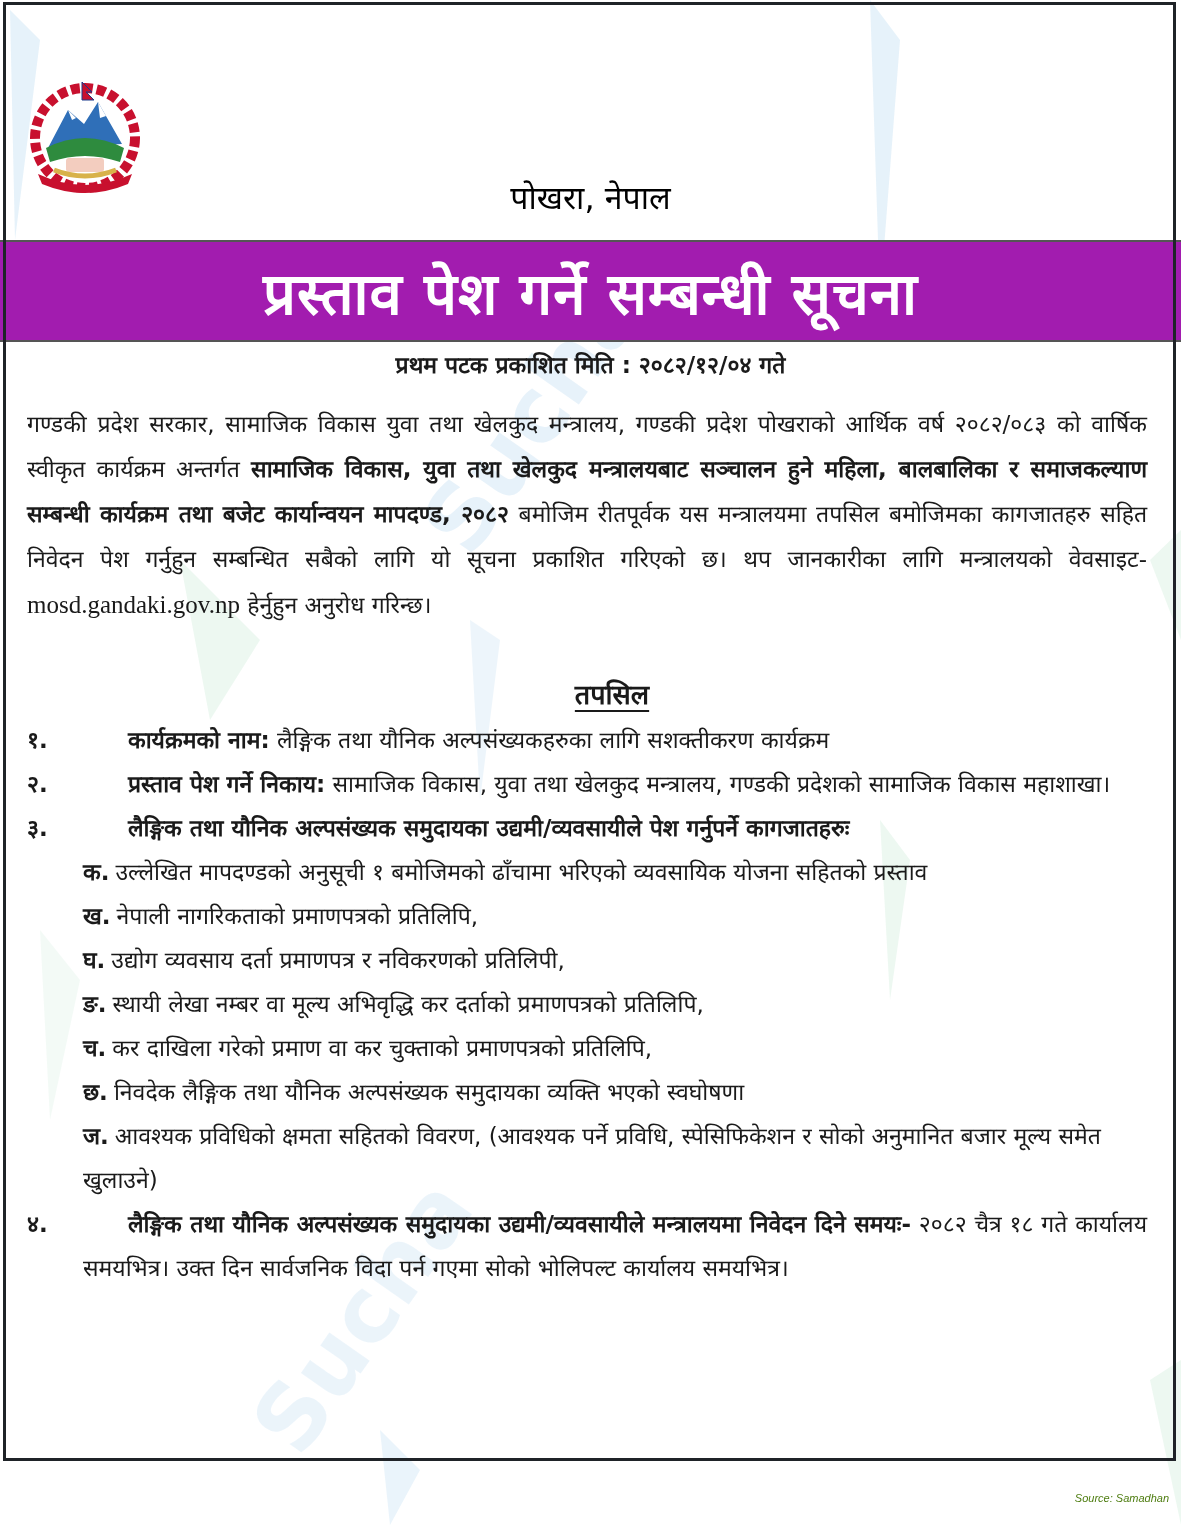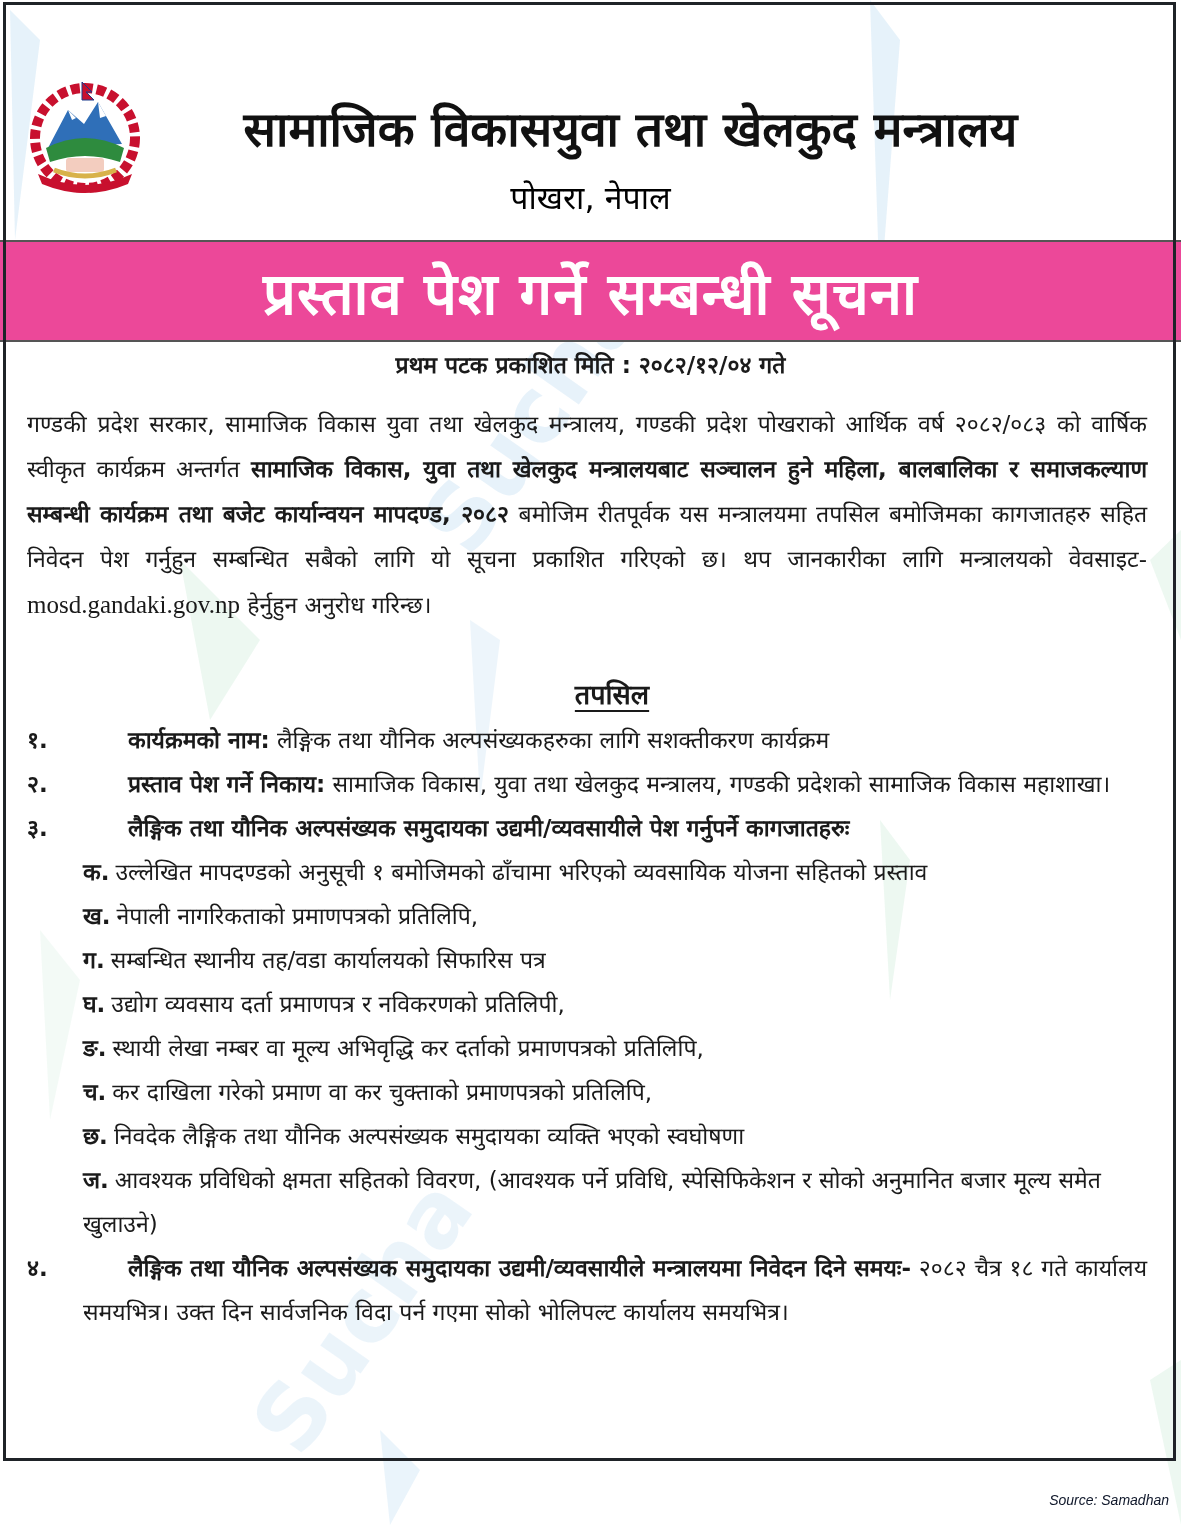--- a/index.html
+++ b/index.html
@@ -23,21 +23,21 @@
     position: absolute; left: 150px; right: 70px; top: 95px; text-align: center;
     font-size: 48px; font-weight: bold; color: #111;
   }
   .city-line {
     position: absolute; left: 0; width: 100%; text-align: center; top: 175px;
     font-size: 32px; color: #000000;
   }
 
   .title-band {
     position: absolute; left: 0; top: 240px; width: 100%; height: 102px;
-    background: #ec4899; border-top: 2px solid #555; border-bottom: 2px solid #555;
+    background: #a21caf; border-top: 2px solid #555; border-bottom: 2px solid #555;
     display: flex; align-items: center; justify-content: center;
   }
   .title-band span { color: #ffffff; font-size: 58px; font-weight: bold; letter-spacing: 1px; }
 
   .pub-date {
     position: absolute; left: 0; width: 100%; top: 348px; text-align: center;
     font-size: 23px; font-weight: bold;
   }
 
   .body-para {
@@ -58,21 +58,21 @@
   .item { display: flex; }
   .item .num { width: 56px; flex: none; font-weight: bold; }
   .item .txt { flex: 1; text-align: justify; }
   .item .txt b { font-weight: bold; margin-left: 45px; }
   .sub-list { margin-left: 56px; }
   .sub { display: flex; align-items: center; }
   .sub .txt b { font-weight: bold; margin-right: 6px; }
 
   .source {
     position: absolute; right: 12px; top: 1492px; font-family: "Liberation Sans", sans-serif;
-    font-style: italic; font-size: 14px; color: #0f172a;
+    font-style: italic; font-size: 11px; color: #4d7c0f;
   }
 </style>
 </head>
 <body>
 
 <div class="watermark">
   <svg width="1181" height="1525" style="position:absolute;left:0;top:0">
     <polygon points="870,0 900,40 880,300" fill="#dcecf8" opacity="0.7"></polygon>
     <polygon points="10,10 40,40 15,240" fill="#dcecf8" opacity="0.7"></polygon>
     <polygon points="180,560 260,640 210,720" fill="#e1f3e8" opacity="0.6"></polygon>
@@ -96,21 +96,20 @@
       <polygon points="58,4 58,22 70,22 62,14 68,14" fill="#c8102e" stroke="#1b3a8c" stroke-width="1"></polygon>
       <polygon points="24,70 44,32 60,46 74,24 98,66" fill="#2f6fb8"></polygon>
       <polygon points="44,32 52,40 48,42" fill="#ffffff"></polygon>
       <polygon points="74,24 82,38 76,40" fill="#ffffff"></polygon>
       <path d="M22 70 Q61 50 100 70 L96 84 Q61 72 26 84 Z" fill="#2e8b3e"></path>
       <rect x="42" y="80" width="38" height="14" rx="3" fill="#f3cdbf"></rect>
       <path d="M14 96 Q61 118 108 96 L104 106 Q61 124 18 106 Z" fill="#c8102e"></path>
       <path d="M30 92 Q61 104 92 92" fill="none" stroke="#d8b24a" stroke-width="5"></path>
     </svg>
   </div>
-  <div class="ministry-line">सामाजिक विकासयुवा तथा खेलकुद मन्त्रालय</div>
   <div class="city-line">पोखरा, नेपाल</div>
 </div>
 
 <div class="title-band">
   <span>प्रस्ताव पेश गर्ने सम्बन्धी सूचना</span>
 </div>
 
 <div class="pub-date">प्रथम पटक प्रकाशित मिति : २०८२/१२/०४ गते</div>
 
 <div class="body-para">
@@ -135,23 +134,20 @@
     <span class="txt"><b>लैङ्गिक तथा यौनिक अल्पसंख्यक समुदायका उद्यमी/व्यवसायीले पेश गर्नुपर्ने कागजातहरुः</b></span>
   </div>
   <div class="sub-list">
     <div class="sub">
         <span class="txt"><b>क.</b><span>उल्लेखित मापदण्डको अनुसूची १ बमोजिमको ढाँचामा भरिएको व्यवसायिक योजना सहितको प्रस्ताव</span></span>
       </div>
     <div class="sub">
         <span class="txt"><b>ख.</b><span>नेपाली नागरिकताको प्रमाणपत्रको प्रतिलिपि,</span></span>
       </div>
     <div class="sub">
-        <span class="txt"><b>ग.</b><span>सम्बन्धित स्थानीय तह/वडा कार्यालयको सिफारिस पत्र</span></span>
-      </div>
-    <div class="sub">
         <span class="txt"><b>घ.</b><span>उद्योग व्यवसाय दर्ता प्रमाणपत्र र नविकरणको प्रतिलिपी,</span></span>
       </div>
     <div class="sub">
         <span class="txt"><b>ङ.</b><span>स्थायी लेखा नम्बर वा मूल्य अभिवृद्धि कर दर्ताको प्रमाणपत्रको प्रतिलिपि,</span></span>
       </div>
     <div class="sub">
         <span class="txt"><b>च.</b><span>कर दाखिला गरेको प्रमाण वा कर चुक्ताको प्रमाणपत्रको प्रतिलिपि,</span></span>
       </div>
     <div class="sub">
         <span class="txt"><b>छ.</b><span>निवदेक लैङ्गिक तथा यौनिक अल्पसंख्यक समुदायका व्यक्ति भएको स्वघोषणा</span></span>

